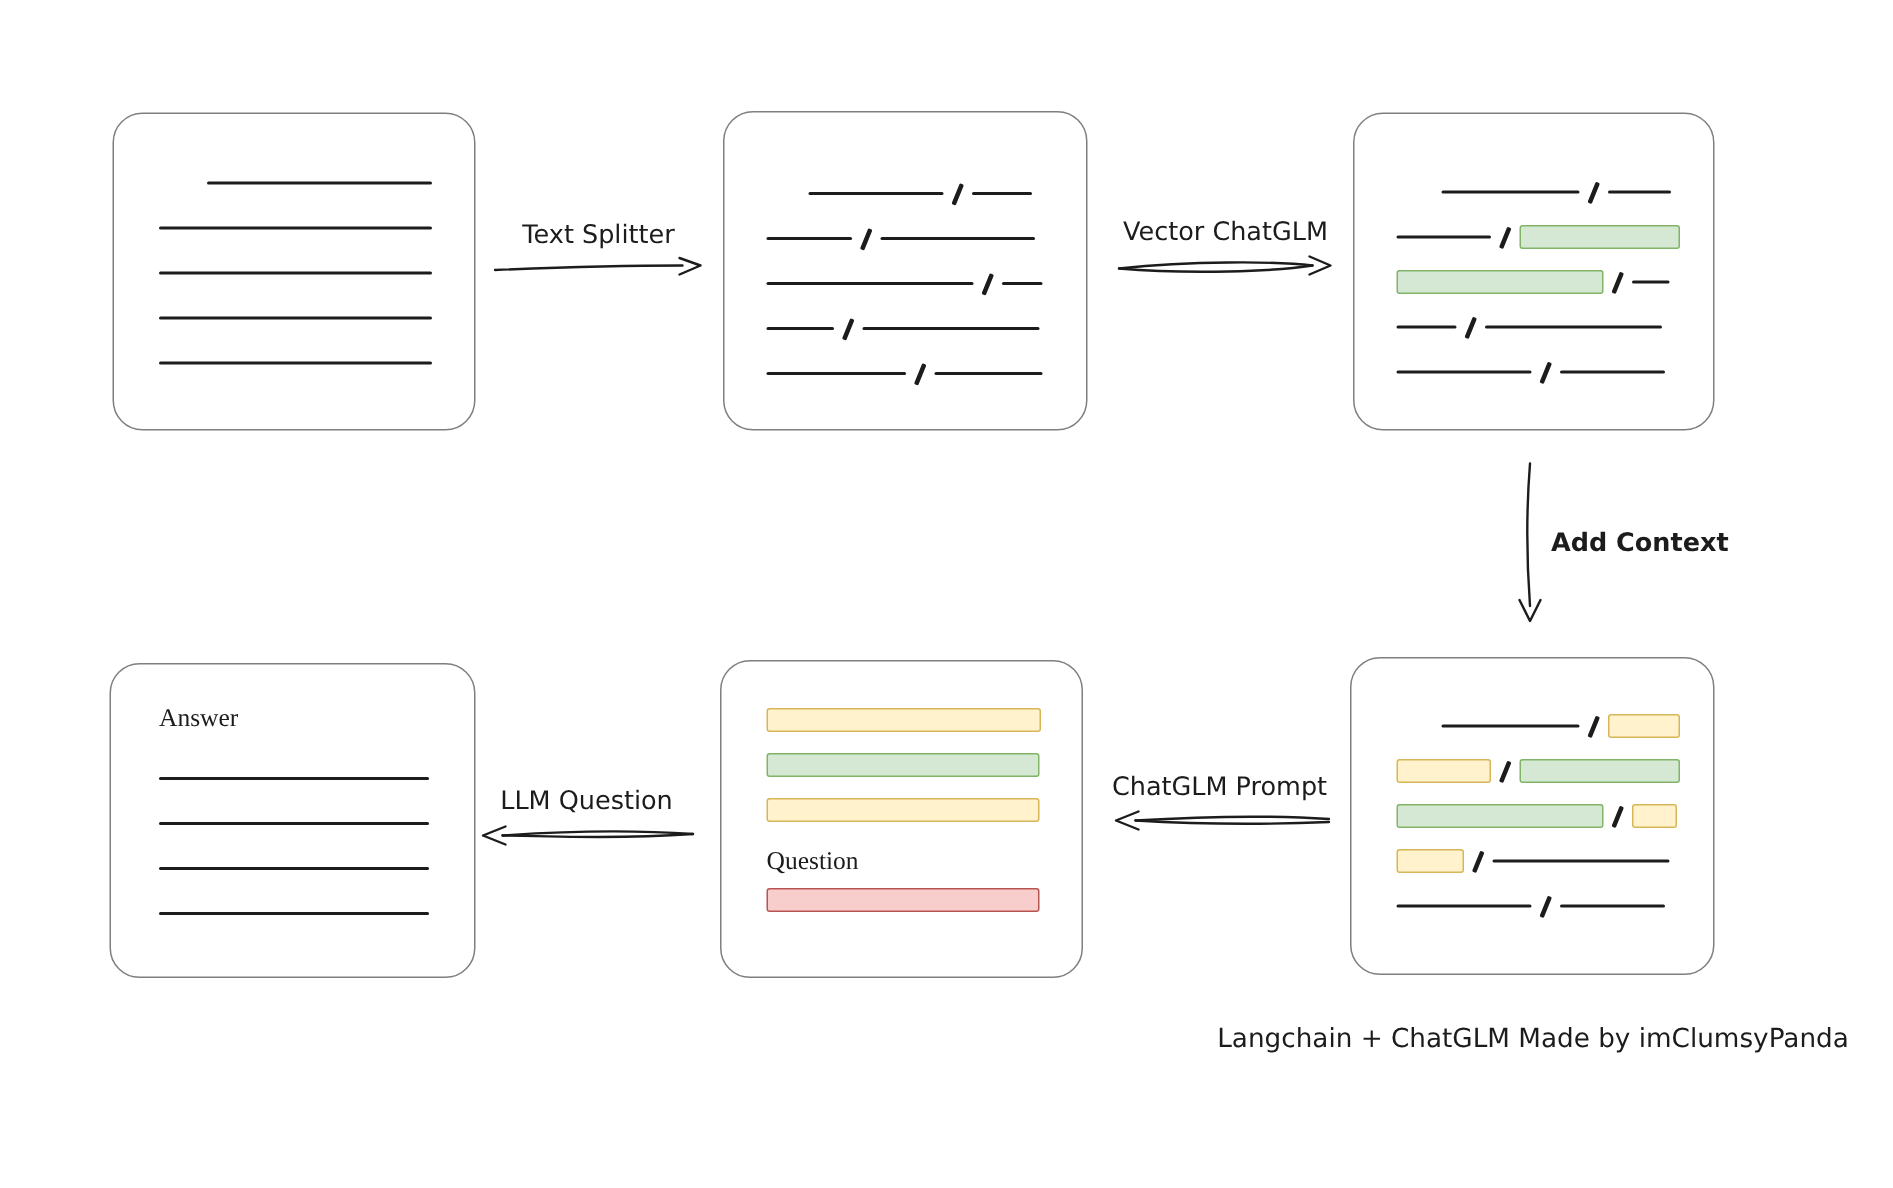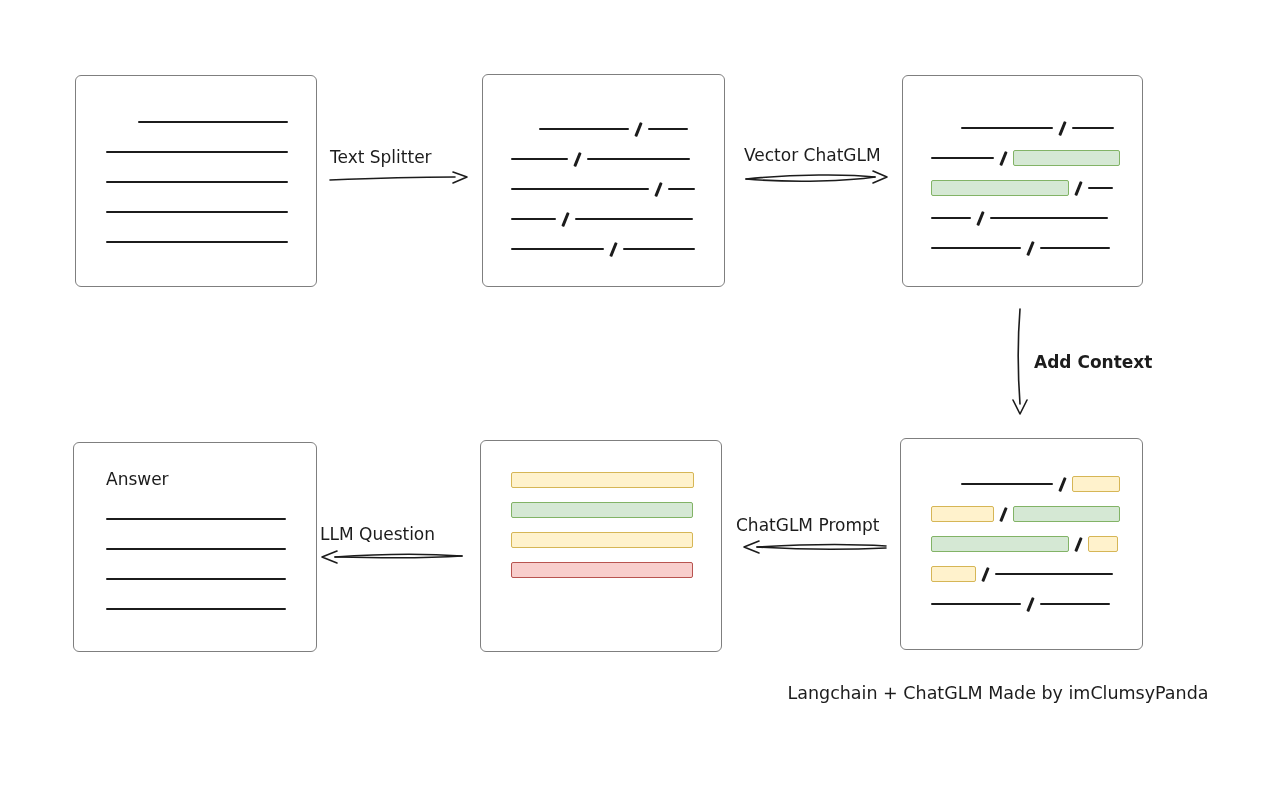--- a/index.html
+++ b/index.html
@@ -7,21 +7,21 @@
     --box-border:#7f7f7f;
     --green-fill:#d5e8d4; --green-border:#82b366;
     --yellow-fill:#fff2cc; --yellow-border:#d6b656;
     --red-fill:#f8cecc; --red-border:#b85450;
   }
   html,body{margin:0;padding:0;background:#ffffff;}
   body{font-family:"DejaVu Sans","Liberation Sans",sans-serif;color:var(--ink);}
   .canvas{position:relative;width:1262px;height:792px;background:#ffffff;overflow:hidden;}
 
   .node{position:absolute;background:#ffffff;border:1.4px solid var(--box-border);
-        border-radius:6px;box-sizing:border-box;}
+        border-radius:20px;box-sizing:border-box;font-family:Liberation Serif, serif;}
 
   .rows{box-sizing:border-box;}
   .seg-row{height:30px;display:flex;align-items:center;}
   .seg-sp{height:1px;flex:0 0 auto;}
   .seg-line{height:2px;background:var(--ink);border-radius:1px;flex:0 0 auto;}
   .seg-slash{width:2.6px;height:15px;background:var(--ink);border-radius:1px;
              transform:rotate(22deg);margin:0 8px;flex:0 0 auto;}
   .seg-chunk{height:16px;box-sizing:border-box;border-radius:2px;flex:0 0 auto;}
   .chunk-green{background:var(--green-fill);border:1.5px solid var(--green-border);}
   .chunk-yellow{background:var(--yellow-fill);border:1.5px solid var(--yellow-border);}
@@ -32,21 +32,21 @@
   .vector-rows{padding:37px 0 0 28px;}
   .context-rows{padding:30px 0 0 30px;}
 
   .node-pad{padding:24px 18px 0 30px;}
   .answer-pad{padding:25px 18px 0 32px;}
   .node-label{font-size:17px;line-height:22px;color:var(--ink);}
   .q-label{margin-top:8px;}
   .answer-rows{margin-top:14px;}
 
   .arrow-label{position:absolute;font-size:17px;line-height:20px;color:var(--ink);
-               text-align:left;white-space:nowrap;}
+               text-align:center;white-space:nowrap;}
   .arrow-label.left-align{text-align:left;font-weight:bold;}
   .arrow-svg{position:absolute;overflow:visible;}
   .arrow-svg path{fill:none;stroke:var(--ink);stroke-width:1.6;stroke-linecap:round;stroke-linejoin:round;}
 
   .caption{position:absolute;font-size:17.5px;color:var(--ink);text-align:center;white-space:nowrap;}
 </style>
 </head>
 <body>
 
 <div class="canvas">
@@ -171,20 +171,21 @@
           <div class="seg-row">
             <div class="seg-chunk chunk-yellow" style="width: 183px;"></div>
           </div>
           <div class="seg-row">
             <div class="seg-chunk chunk-green" style="width: 182px;"></div>
           </div>
           <div class="seg-row">
             <div class="seg-chunk chunk-yellow" style="width: 182px;"></div>
           </div>
         </div>
+      <div class="node-label q-label">Question</div>
       <div class="rows">
           <div class="seg-row">
             <div class="seg-chunk chunk-red" style="width: 182px;"></div>
           </div>
         </div>
     </div>
   </div>
 
   <div class="node" style="left:73px;top:442px;width:244px;height:210px">
     <div class="node-pad answer-pad">
@@ -232,15 +233,15 @@
     <path d="M19,4 L4,10 L19,16"></path>
   </svg>
 
   <div class="arrow-label" style="left:320px;top:524px;width:142px">LLM Question</div>
   <svg class="arrow-svg" style="left:318px;top:547px" width="146" height="22">
     <path d="M144,9 C100,6 60,7 17,10"></path>
     <path d="M144,9 C100,12 60,11 17,10"></path>
     <path d="M19,4 L4,10 L19,16"></path>
   </svg>
 
-  <div class="caption" style="left:778px;top:683px;width:440px">Langchain + ChatGLM Made by imClumsyPanda</div>
+  <div class="caption" style="left:802px;top:683px;width:440px">Langchain + ChatGLM Made by imClumsyPanda</div>
 
 </div>
 
 </body></html>

